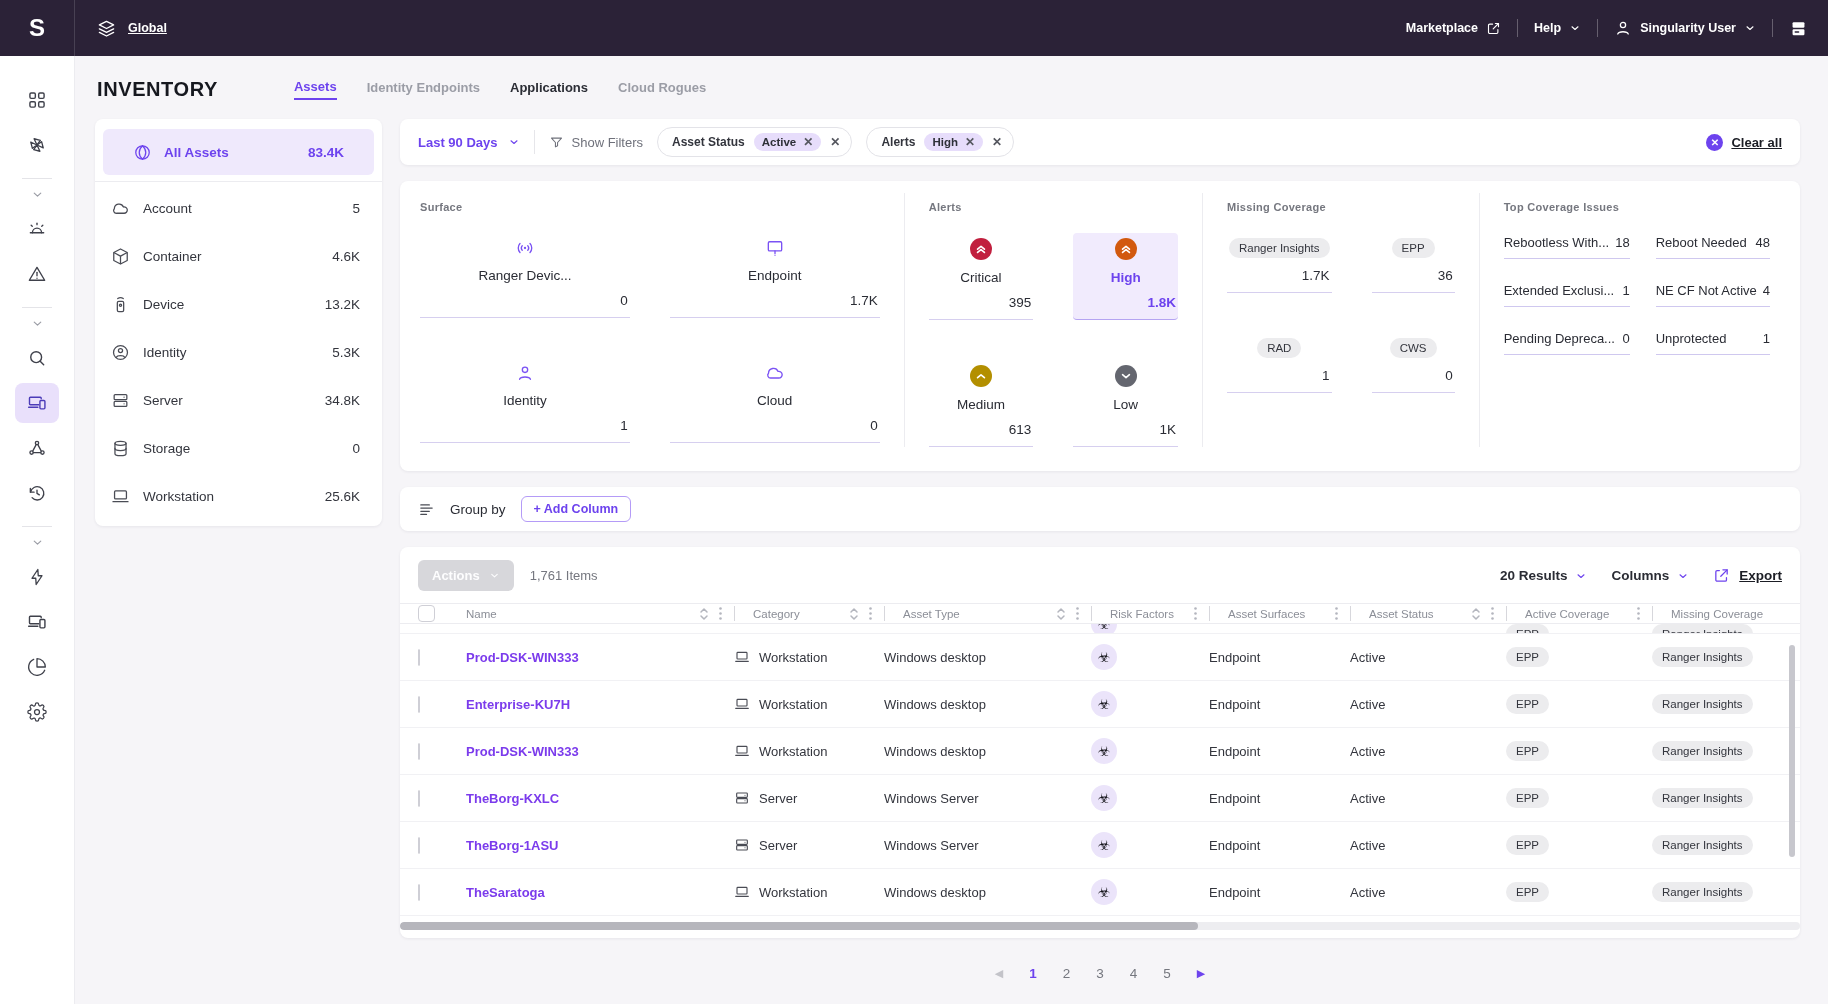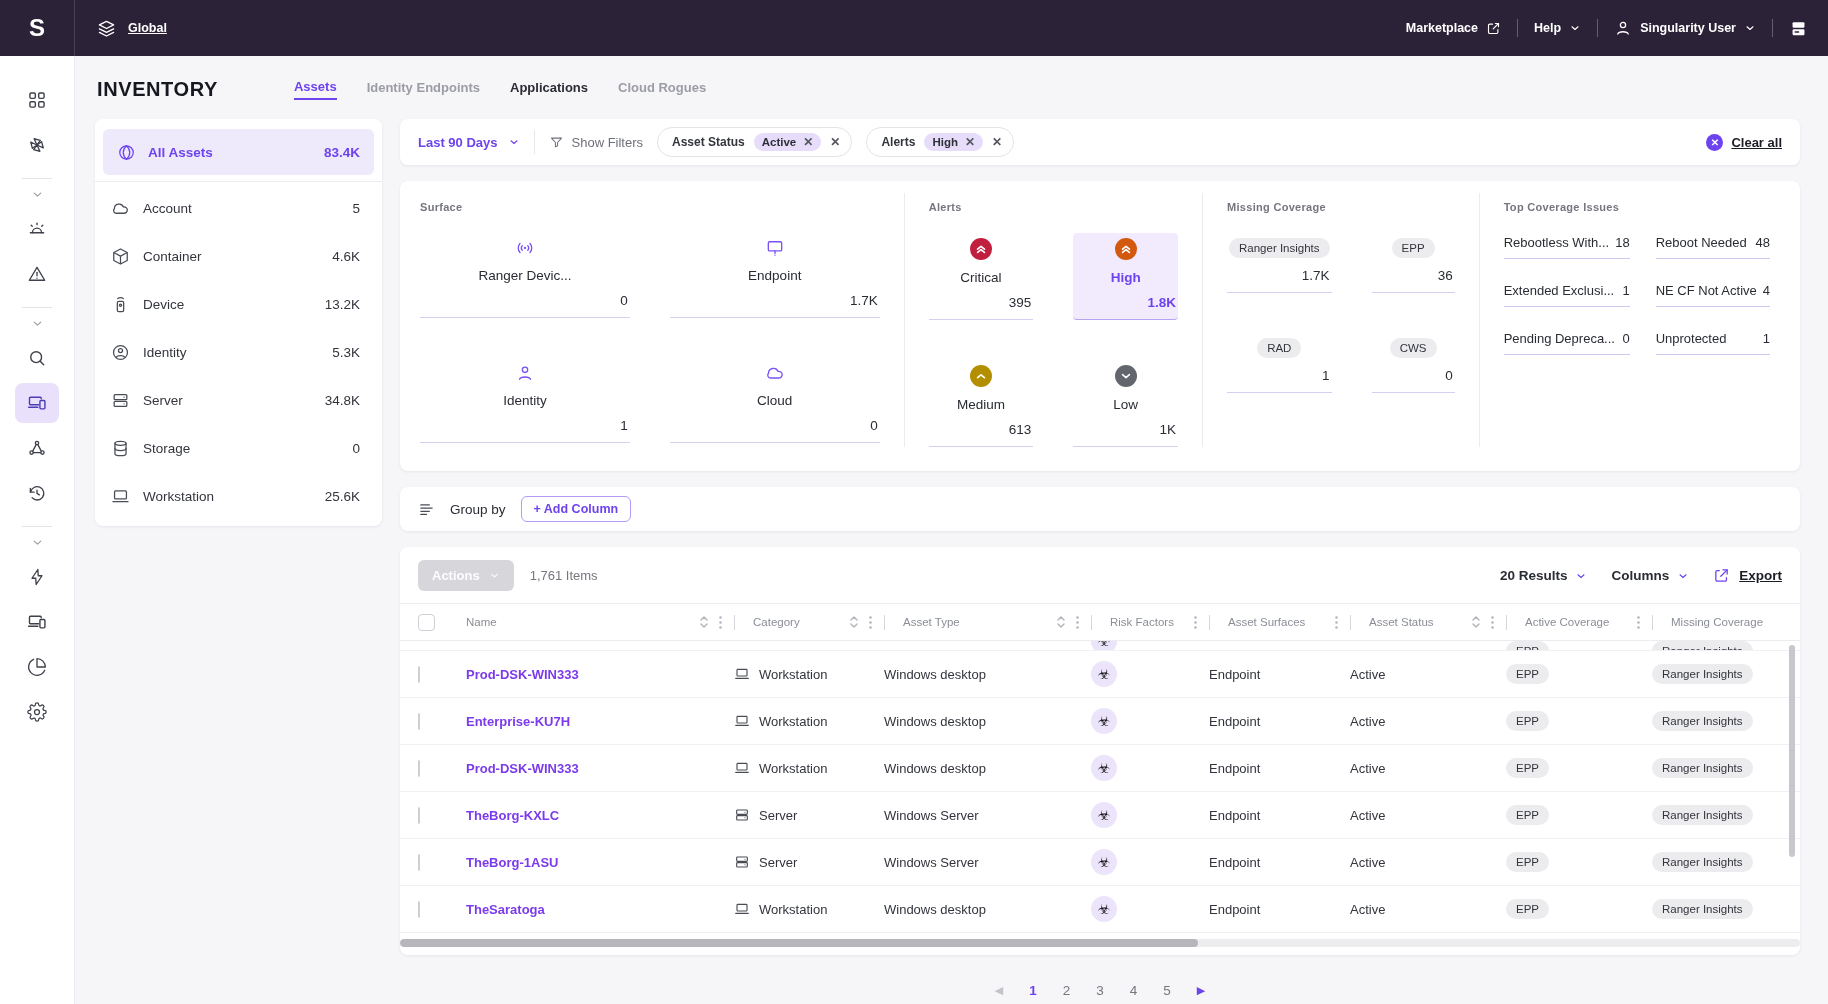--- a/index.html
+++ b/index.html
@@ -32,21 +32,21 @@
   .tabs { display:flex; gap:30px; font-size:13px; font-weight:700; align-items:center;margin-left:28px; }
   .tab { color:#9b9da6; cursor:pointer; padding-bottom:4px; }
   .tab.active { color:#6d43ee; border-bottom:2.5px solid #6d43ee; }
   .tab.dark { color:#2b2d35; }
 
   .content { display:flex; gap:18px; align-items:flex-start; }
   .card { background:#fff; border-radius:8px; box-shadow:0 1px 3px rgba(25,25,50,.07); }
 
   
   .asset-panel { width:287px; flex-shrink:0; padding:6px 0 6px; }
-  .ap-active { margin:4px 8px 6px; background:#efe9fc; border-radius:6px; height:46px; display:flex; align-items:center; gap:12px; padding:0 14px; color:#6d43ee; font-weight:700; font-size:13.5px; cursor:pointer; }
+  .ap-active { margin:4px 8px 6px; background:#efe9fc; border-radius:6px; height:46px; display:flex; align-items:center; gap:12px; padding:0 30px; color:#6d43ee; font-weight:700; font-size:13.5px; cursor:pointer; }
   .ap-active .cnt { margin-left:auto; }
   .ap-divider { height:1px; background:#ececf0; margin:2px 0 2px; }
   .ap-item { height:48px; display:flex; align-items:center; gap:13px; padding:0 22px 0 16px; font-size:13.5px; color:#33353d; cursor:pointer; }
   .ap-item .cnt { margin-left:auto; }
   .ap-item .ic { color:#4a4c55; }
 
   .right-col { flex:1; display:flex; flex-direction:column; gap:16px; min-width:0; }
 
   
   .filter-card { height:46px; display:flex; align-items:center; gap:14px; padding:0 18px; }
@@ -100,21 +100,21 @@
   .actions-btn { background:#d7d7db; color:#fdfdfe; font-size:13px; font-weight:700; border:none; border-radius:6px; padding:8px 14px; display:flex; align-items:center; gap:9px; font-family:inherit; }
   .items-count { font-size:13px; color:#75777f; }
   .tbl-tools { margin-left:auto; display:flex; align-items:center; gap:24px; }
   .tool-dd { display:flex; align-items:center; gap:8px; font-size:13.5px; font-weight:700; color:#2a2c34; cursor:pointer; }
   .tool-dd .ic { color:#6d43ee; }
   .export { display:flex; align-items:center; gap:9px; cursor:pointer; }
   .export .ic { color:#6d43ee; }
   .export-label { font-size:13.5px; font-weight:700; color:#1b1d24; text-decoration:underline; }
 
   .tgrid { display:grid; grid-template-columns:48px 268px 150px 207px 118px 141px 156px 146px 1fr; align-items:center; padding:0 0 0 18px; }
-  .thead { height:38px; border-top:1px solid #ececf0; border-bottom:1px solid #ececf0; color:#8b8e97; font-size:11.5px; }
+  .thead { height:21px; border-top:1px solid #ececf0; border-bottom:1px solid #ececf0; color:#8b8e97; font-size:11.5px; }
   .th { display:flex; align-items:center; gap:8px; height:100%; padding-right:12px; }
   .th .lbl { white-space:nowrap; }
   .th .icons { margin-left:auto; display:flex; align-items:center; gap:10px; color:#b4b6be; }
   .th .coldiv { width:1px; height:15px; background:#d7d7dc; margin-right:10px; flex-shrink:0; }
   .checkbox { width:17px; height:17px; border:1.5px solid #cfcfd6; border-radius:4px; background:#fff; cursor:pointer; }
   .row-sliver { height:10px; overflow:hidden; border-bottom:1px solid #f1f1f4; }
   .row-sliver .risk-circle { margin-top:-20px; }
   .row-sliver .pill { margin-top:-16px; }
   .trow { height:47px; border-bottom:1px solid #f1f1f4; font-size:13px; color:#33353d; }
   .trow .name { font-weight:700; color:#7b3bec; cursor:pointer; white-space:nowrap; }

